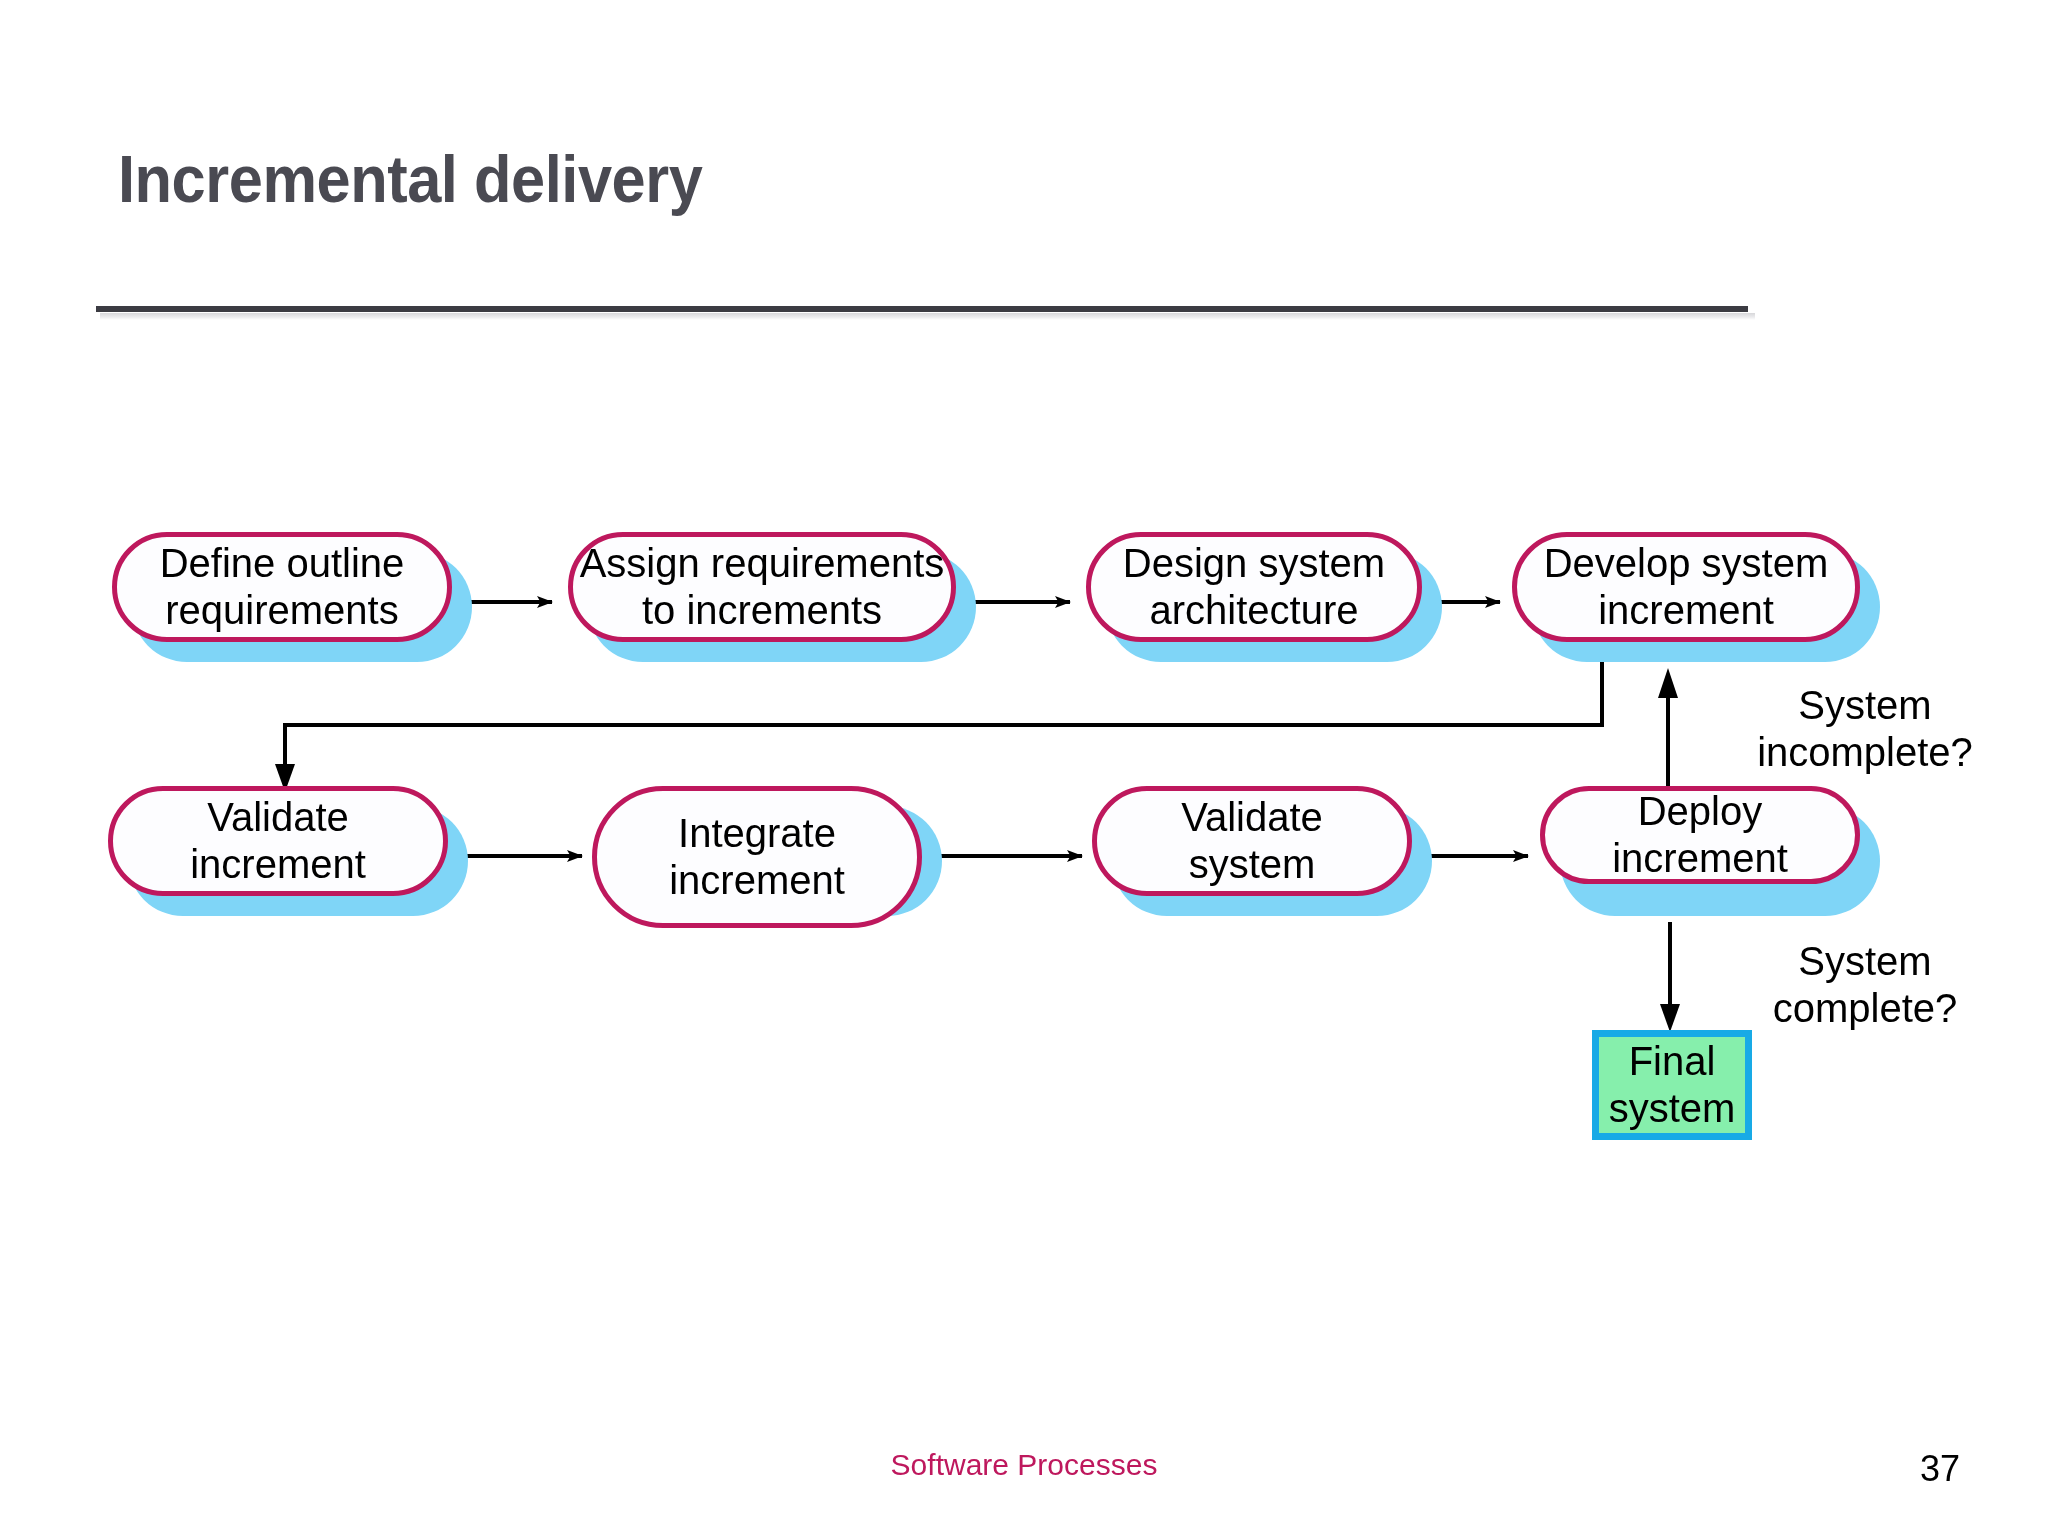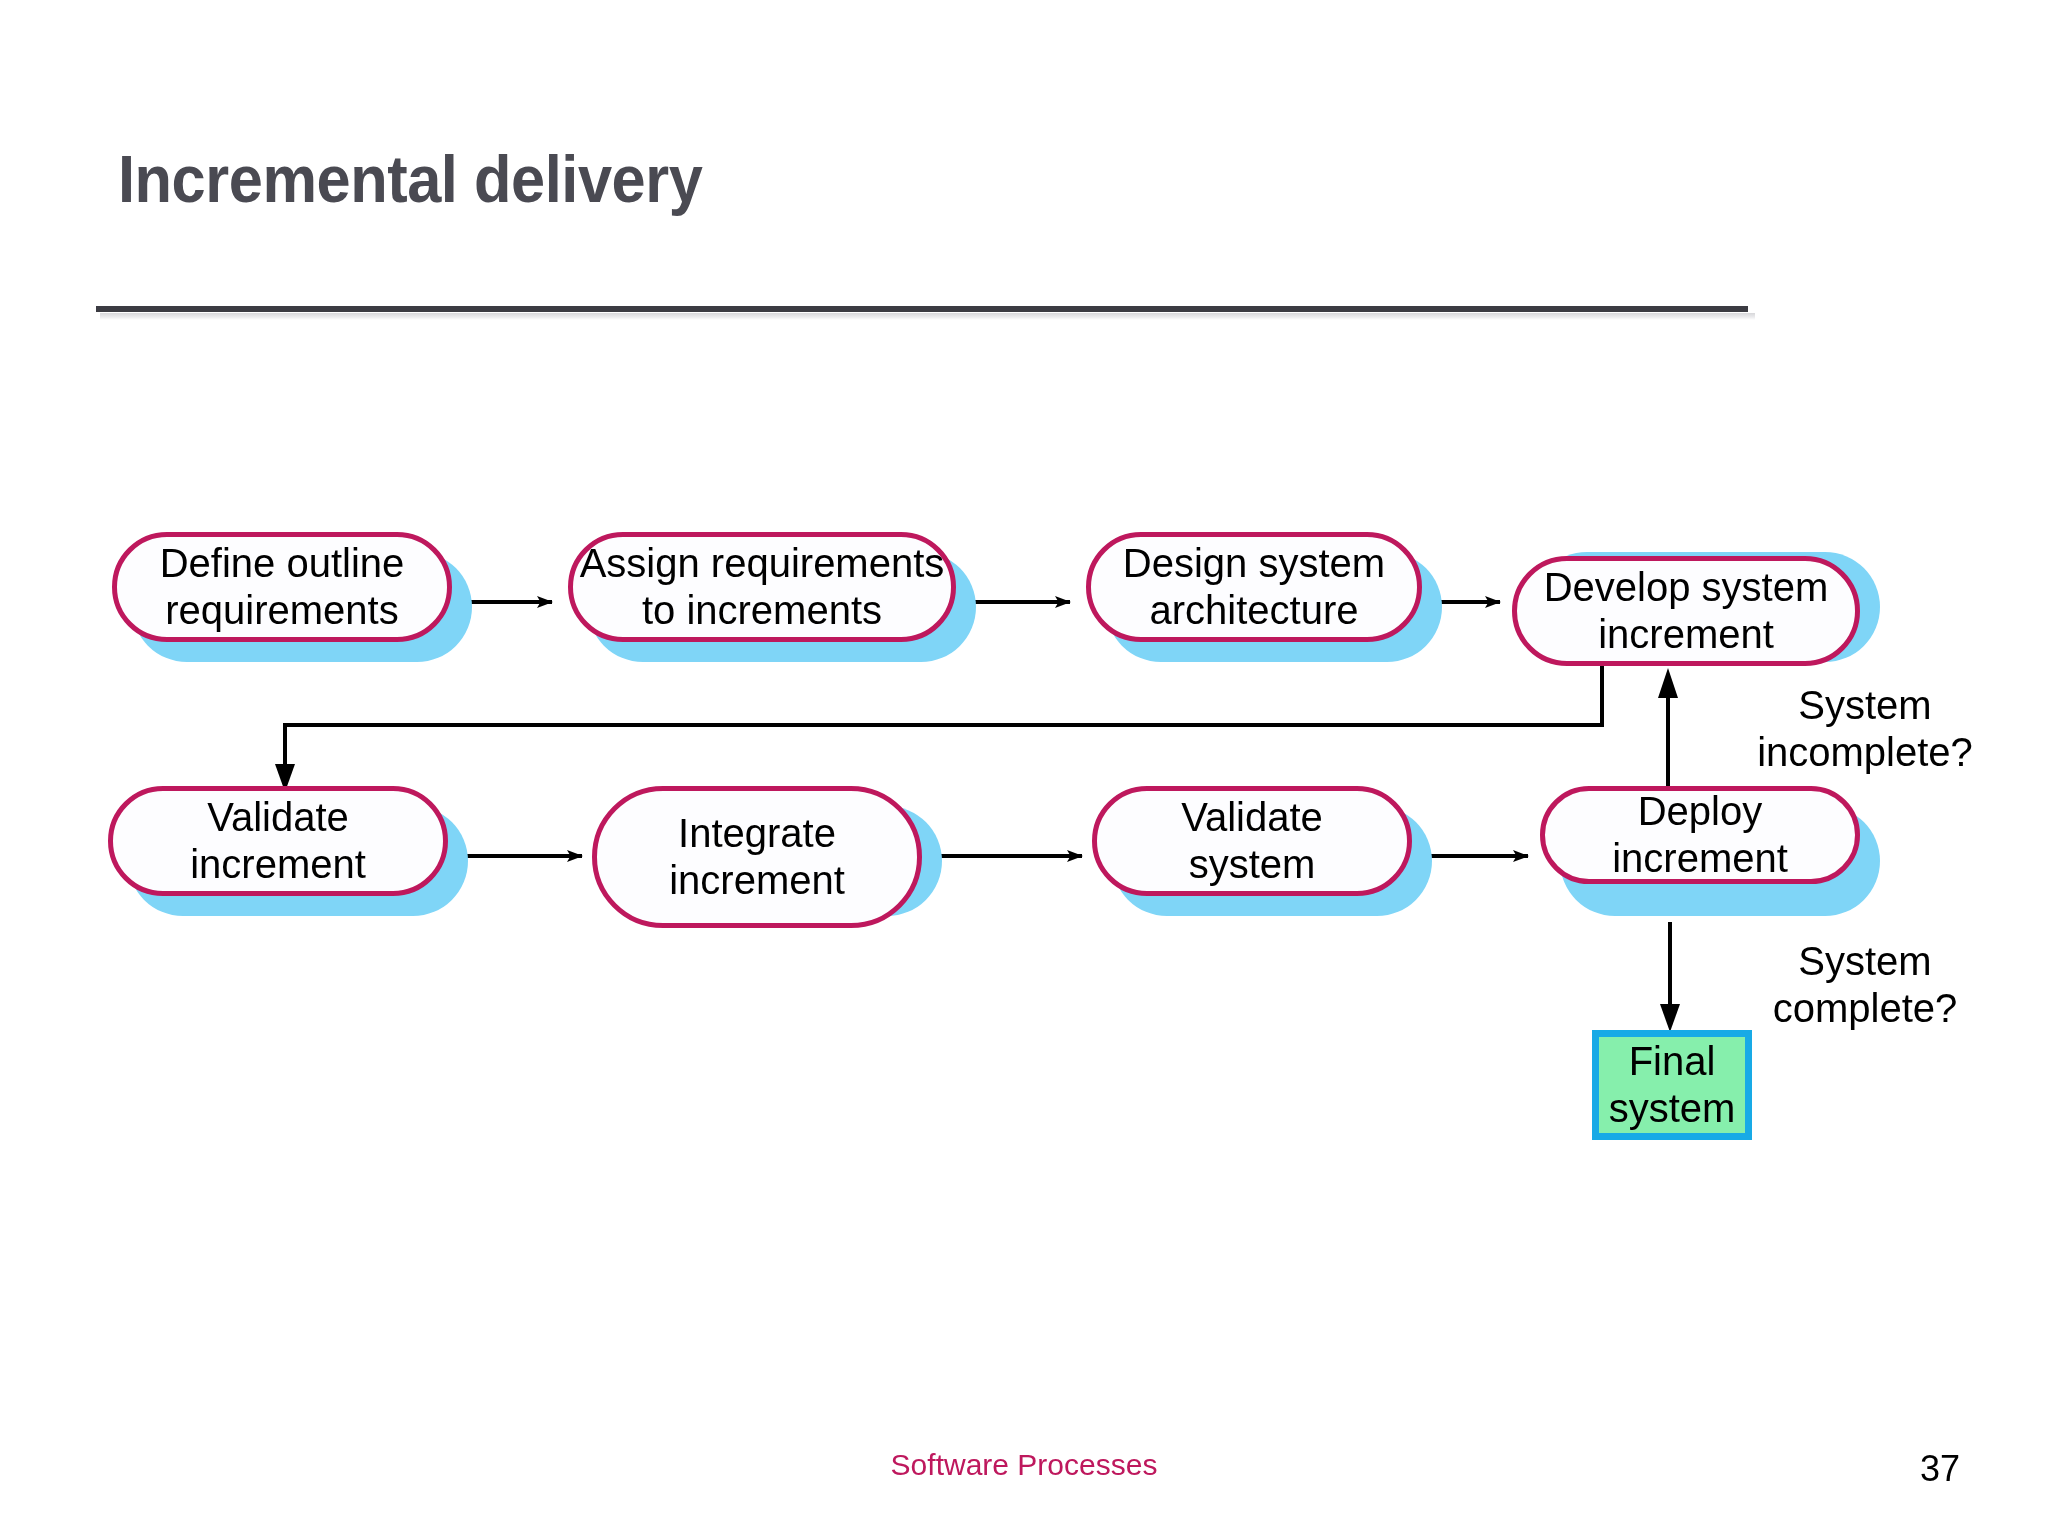--- a/index.html
+++ b/index.html
@@ -201,21 +201,21 @@
   <div class="node-shadow" style="left:588px; top:552px; width:388px; height:110px;"></div>
   <div class="node-shadow" style="left:1106px; top:552px; width:336px; height:110px;"></div>
   <div class="node-shadow" style="left:1532px; top:552px; width:348px; height:110px;"></div>
 
   <div class="node" style="left: 112px; top: 532px; width: 340px; height: 110px; white-space: pre-line;">Define outline
 requirements</div>
   <div class="node" style="left: 568px; top: 532px; width: 388px; height: 110px; white-space: pre-line;">Assign requirements
 to increments</div>
   <div class="node" style="left: 1086px; top: 532px; width: 336px; height: 110px; white-space: pre-line;">Design system
 architecture</div>
-  <div class="node" style="left: 1512px; top: 532px; width: 348px; height: 110px; white-space: pre-line; margin-top: 24px;">Develop system
+  <div class="node" style="left: 1512px; top: 532px; width: 348px; height: 110px; white-space: pre-line;">Develop system
 increment</div>
 
   <div class="node-shadow" style="left:128px; top:806px; width:340px; height:110px;"></div>
   <div class="node-shadow" style="left:612px; top:806px; width:330px; height:110px;"></div>
   <div class="node-shadow" style="left:1112px; top:806px; width:320px; height:110px;"></div>
   <div class="node-shadow" style="left:1560px; top:806px; width:320px; height:110px;"></div>
 
   <div class="node" style="left: 108px; top: 786px; width: 340px; height: 110px; white-space: pre-line;">Validate
 increment</div>
   <div class="node" style="left: 592px; top: 786px; width: 330px; height: 142px; white-space: pre-line;">Integrate

